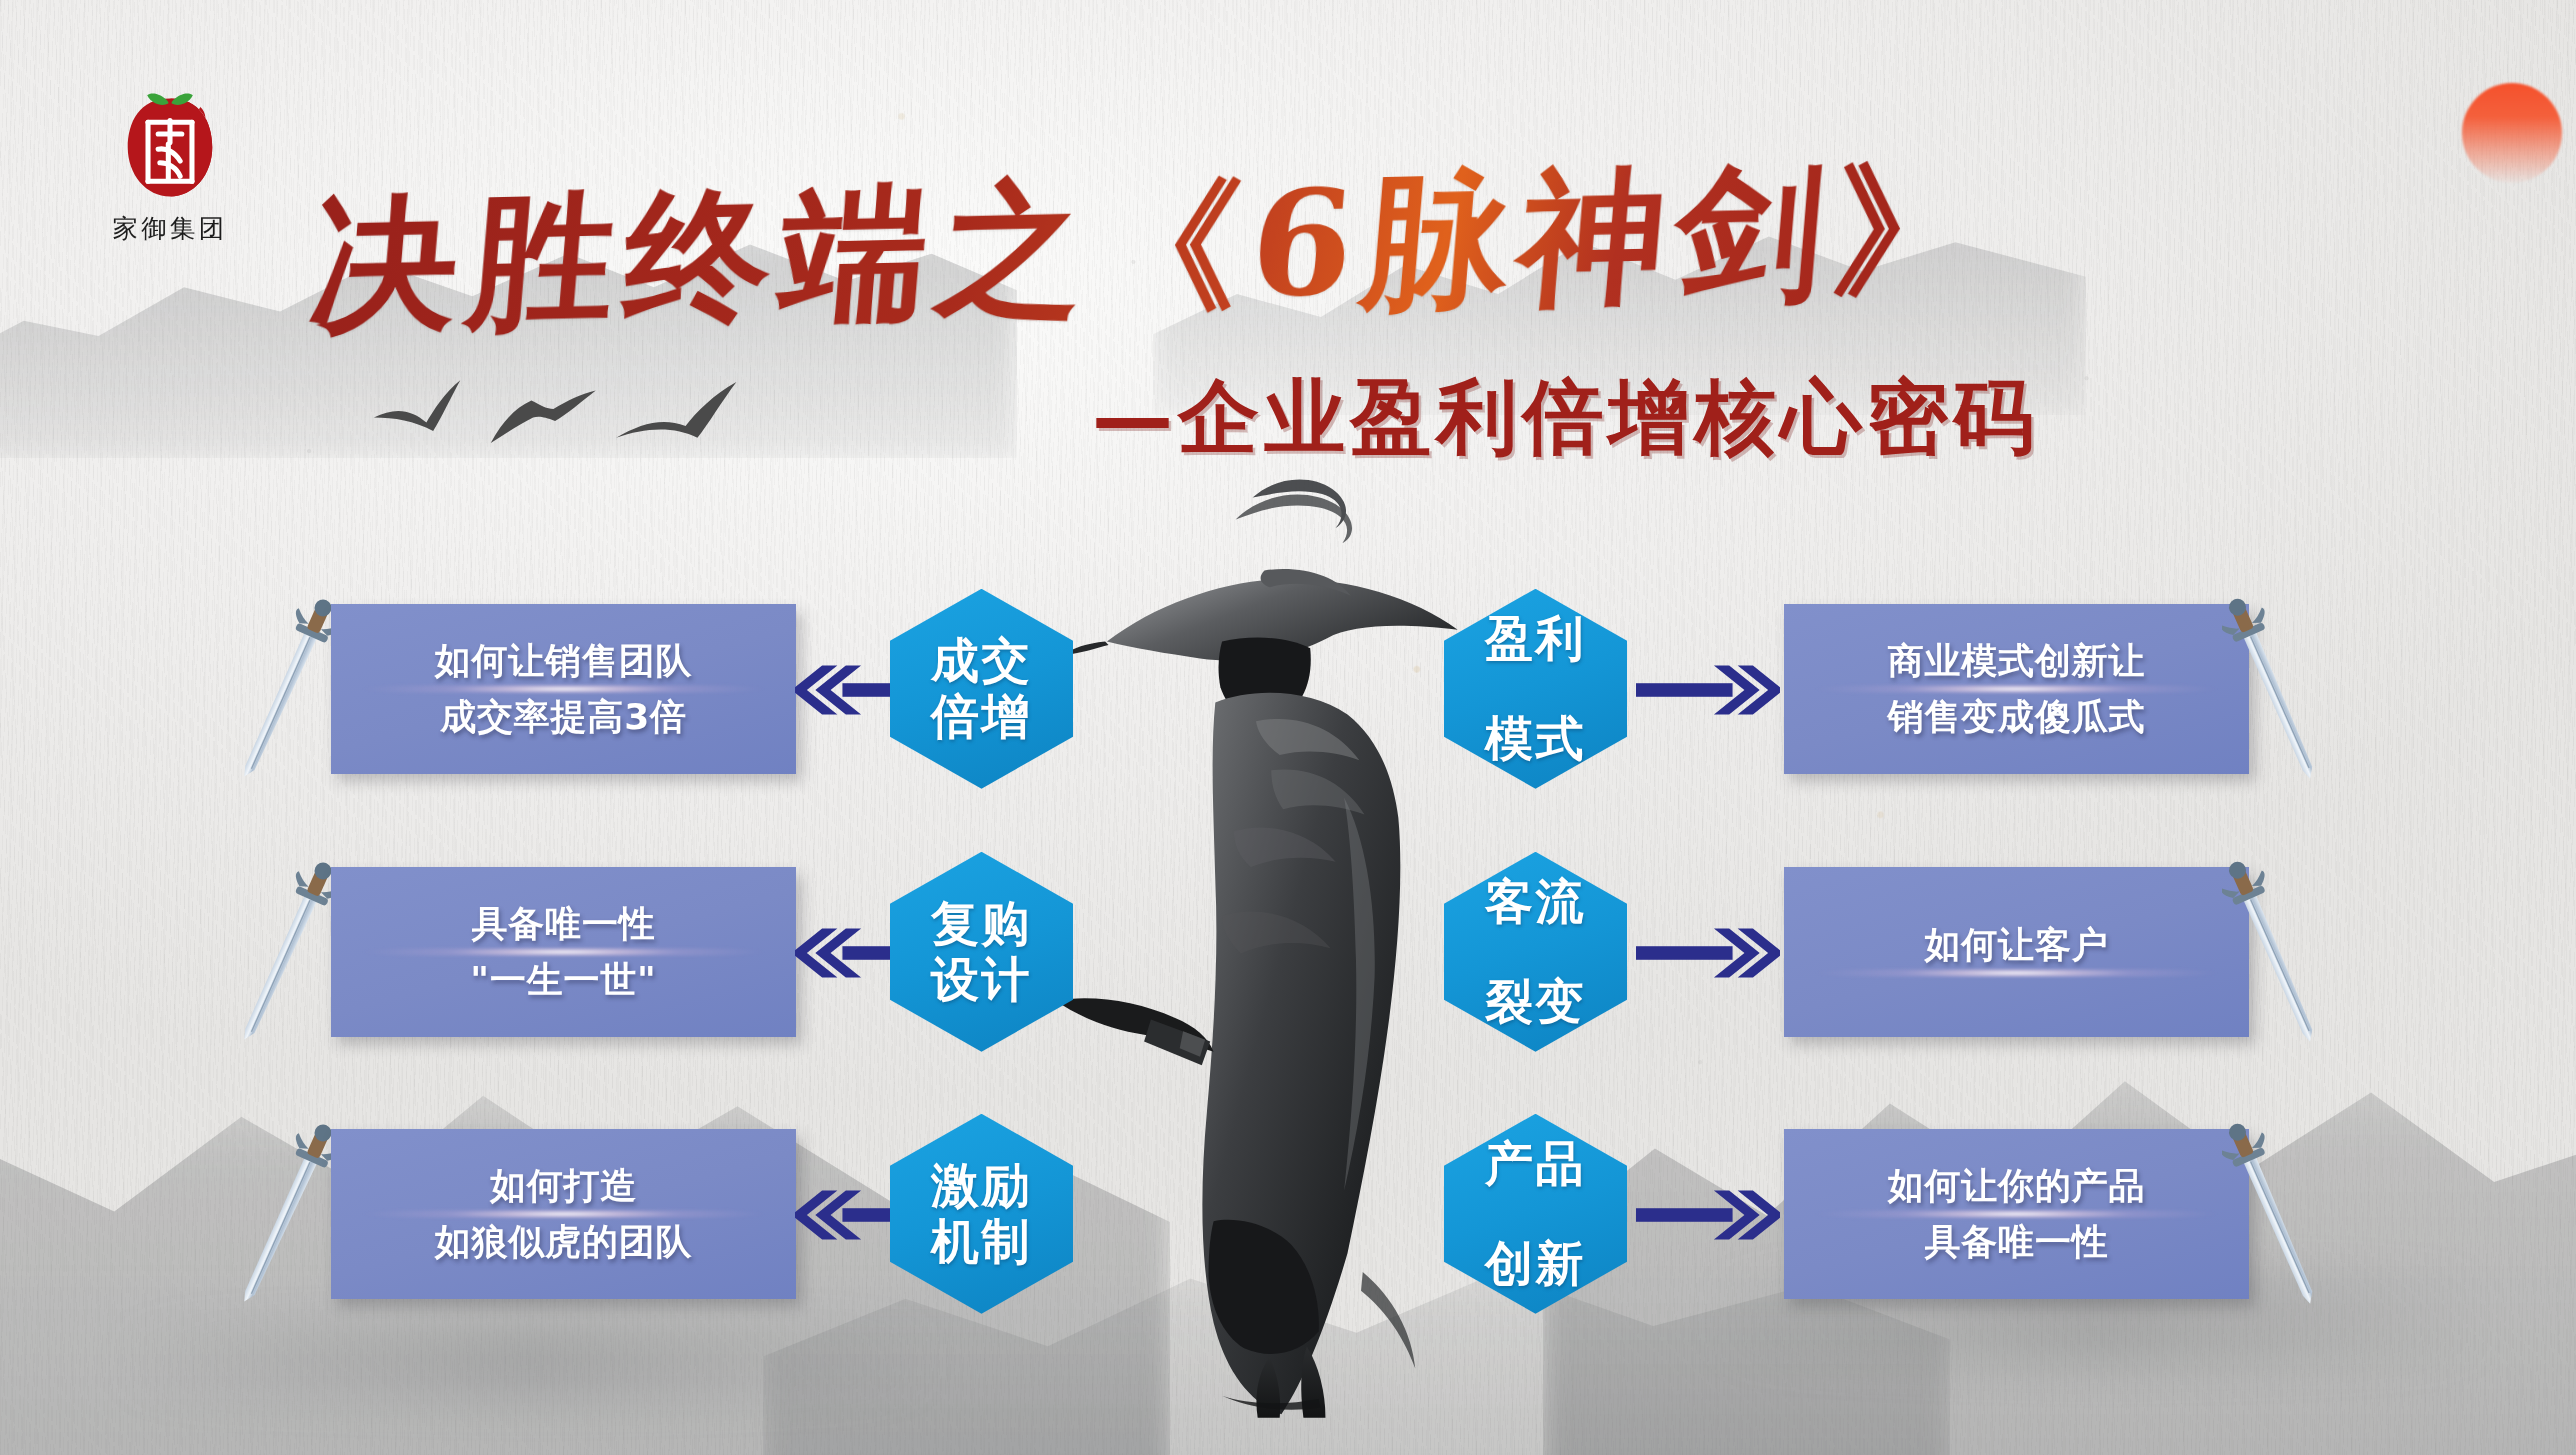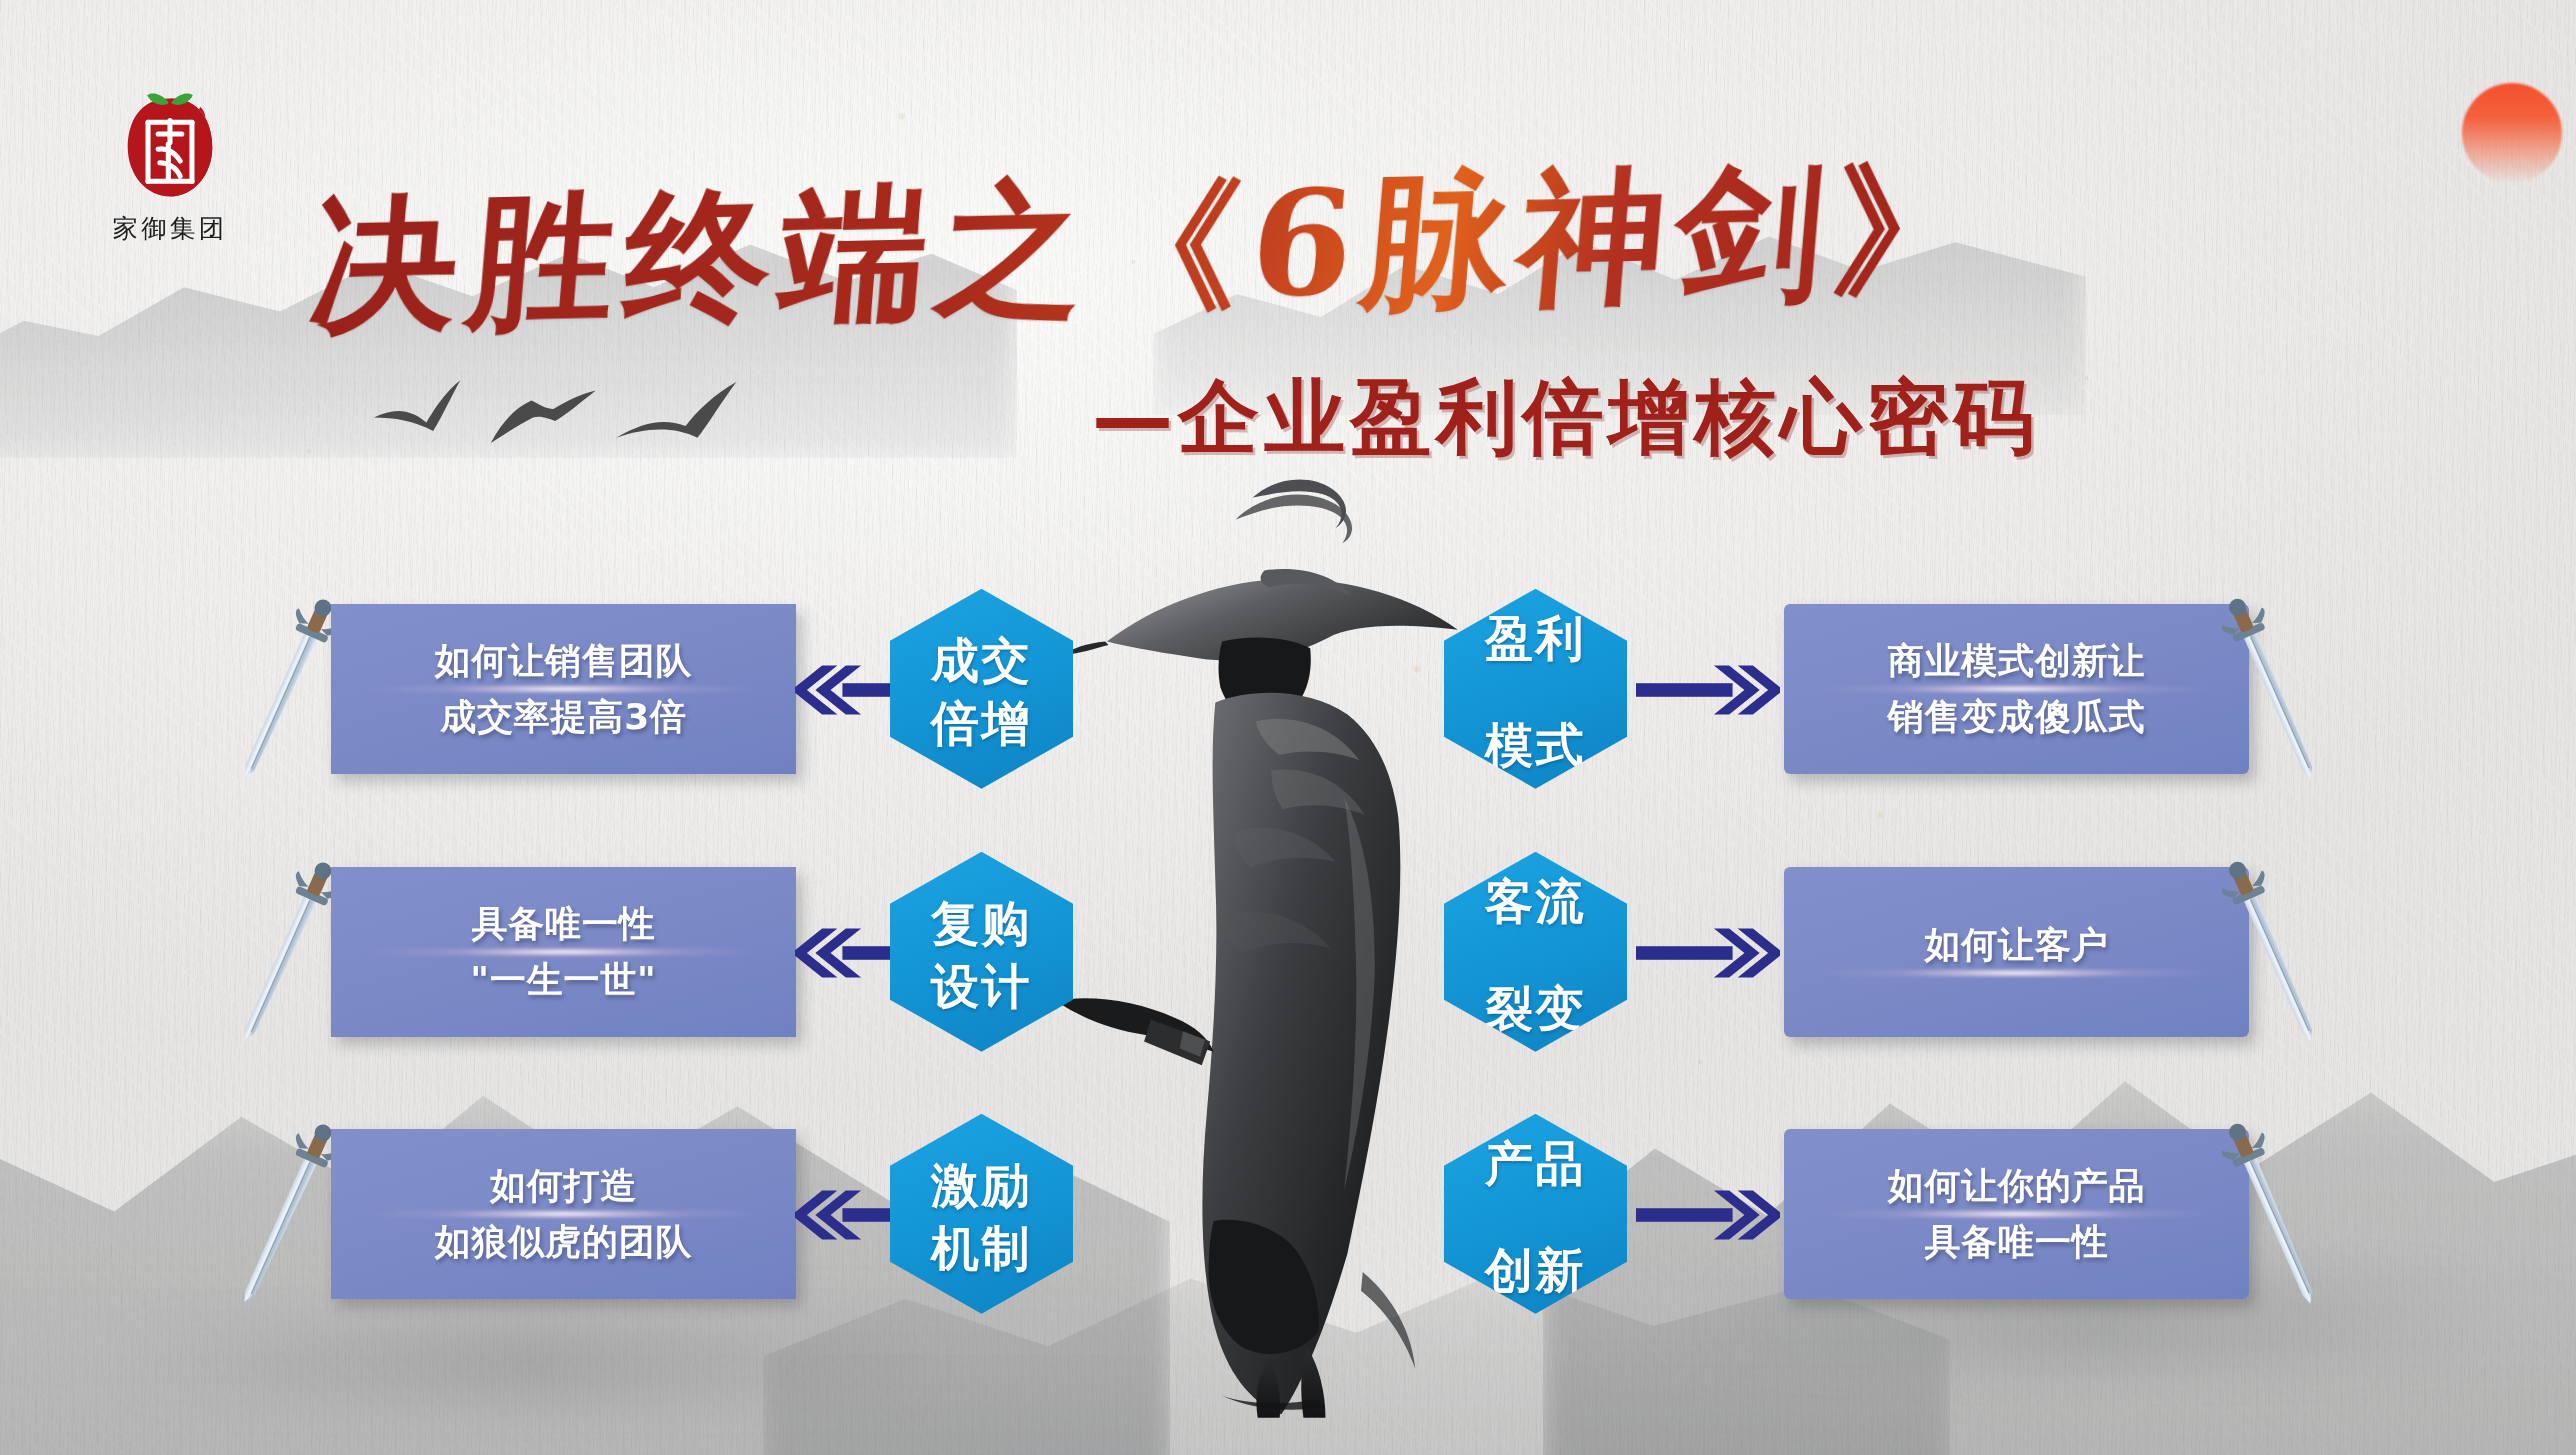--- a/index.html
+++ b/index.html
@@ -133,21 +133,21 @@
   
   .info-box {
     position:absolute; width:465px; height:170px;
     background:linear-gradient(165deg, #8190cb 0%, #7b8ac6 50%, #7081c2 100%);
     box-shadow:6px 7.6px 13.6px rgba(60,60,70,.28);
     display:flex; flex-direction:column;
     align-items:center; justify-content:center;
     padding:5.1px 8.5px;
   }
   .info-box.left  { left:331px; }
-  .info-box.right { left:1784px;border-radius:6px; }
+  .info-box.right { left:1784px; }
   .info-line {
     font-family:"DejaVu Sans", sans-serif;
     font-size:36px; font-weight:700; color:#ffffff;
     letter-spacing:0.8px; white-space:nowrap; line-height:1.18;
     text-shadow:1.7px 2.5px 4.2px rgba(40,45,80,.45);
   }
   .glow-sep {
     width:90%; height:8.5px; margin:2.5px 0;
     background:
       radial-gradient(ellipse 50% 100% at 50% 50%, rgba(255,255,255,.95) 0%, rgba(255,225,235,.55) 28%, rgba(190,170,215,.30) 58%, rgba(255,255,255,0) 100%);
@@ -163,21 +163,20 @@
     align-items:center; justify-content:center;
     filter:drop-shadow(2.5px 4.2px 6px rgba(40,60,90,.26));
   }
   .hex.left  { left:890px; top:-15.3px; }
   .hex.right { left:1444px; top:-15.3px;gap:44px; }
   .hex-line {
     font-family:"DejaVu Sans", sans-serif;
     font-size:48px; font-weight:700; color:#fff;
     letter-spacing:2.5px; line-height:1.16; white-space:nowrap;
     text-shadow:0.8px 1.7px 3.4px rgba(10,60,100,.40);
-    margin-top:7px;
   }
 
   
   .arrow { position:absolute; top:58px; width:144px; height:56px; }
   .arrow.left-arrow  { left:795px; }
   .arrow.right-arrow { left:1636px; }
 
   
   .sword { position:absolute; width:110px; height:212px; }
   .sword.left-sword  { left:227px; top:-12px; }

